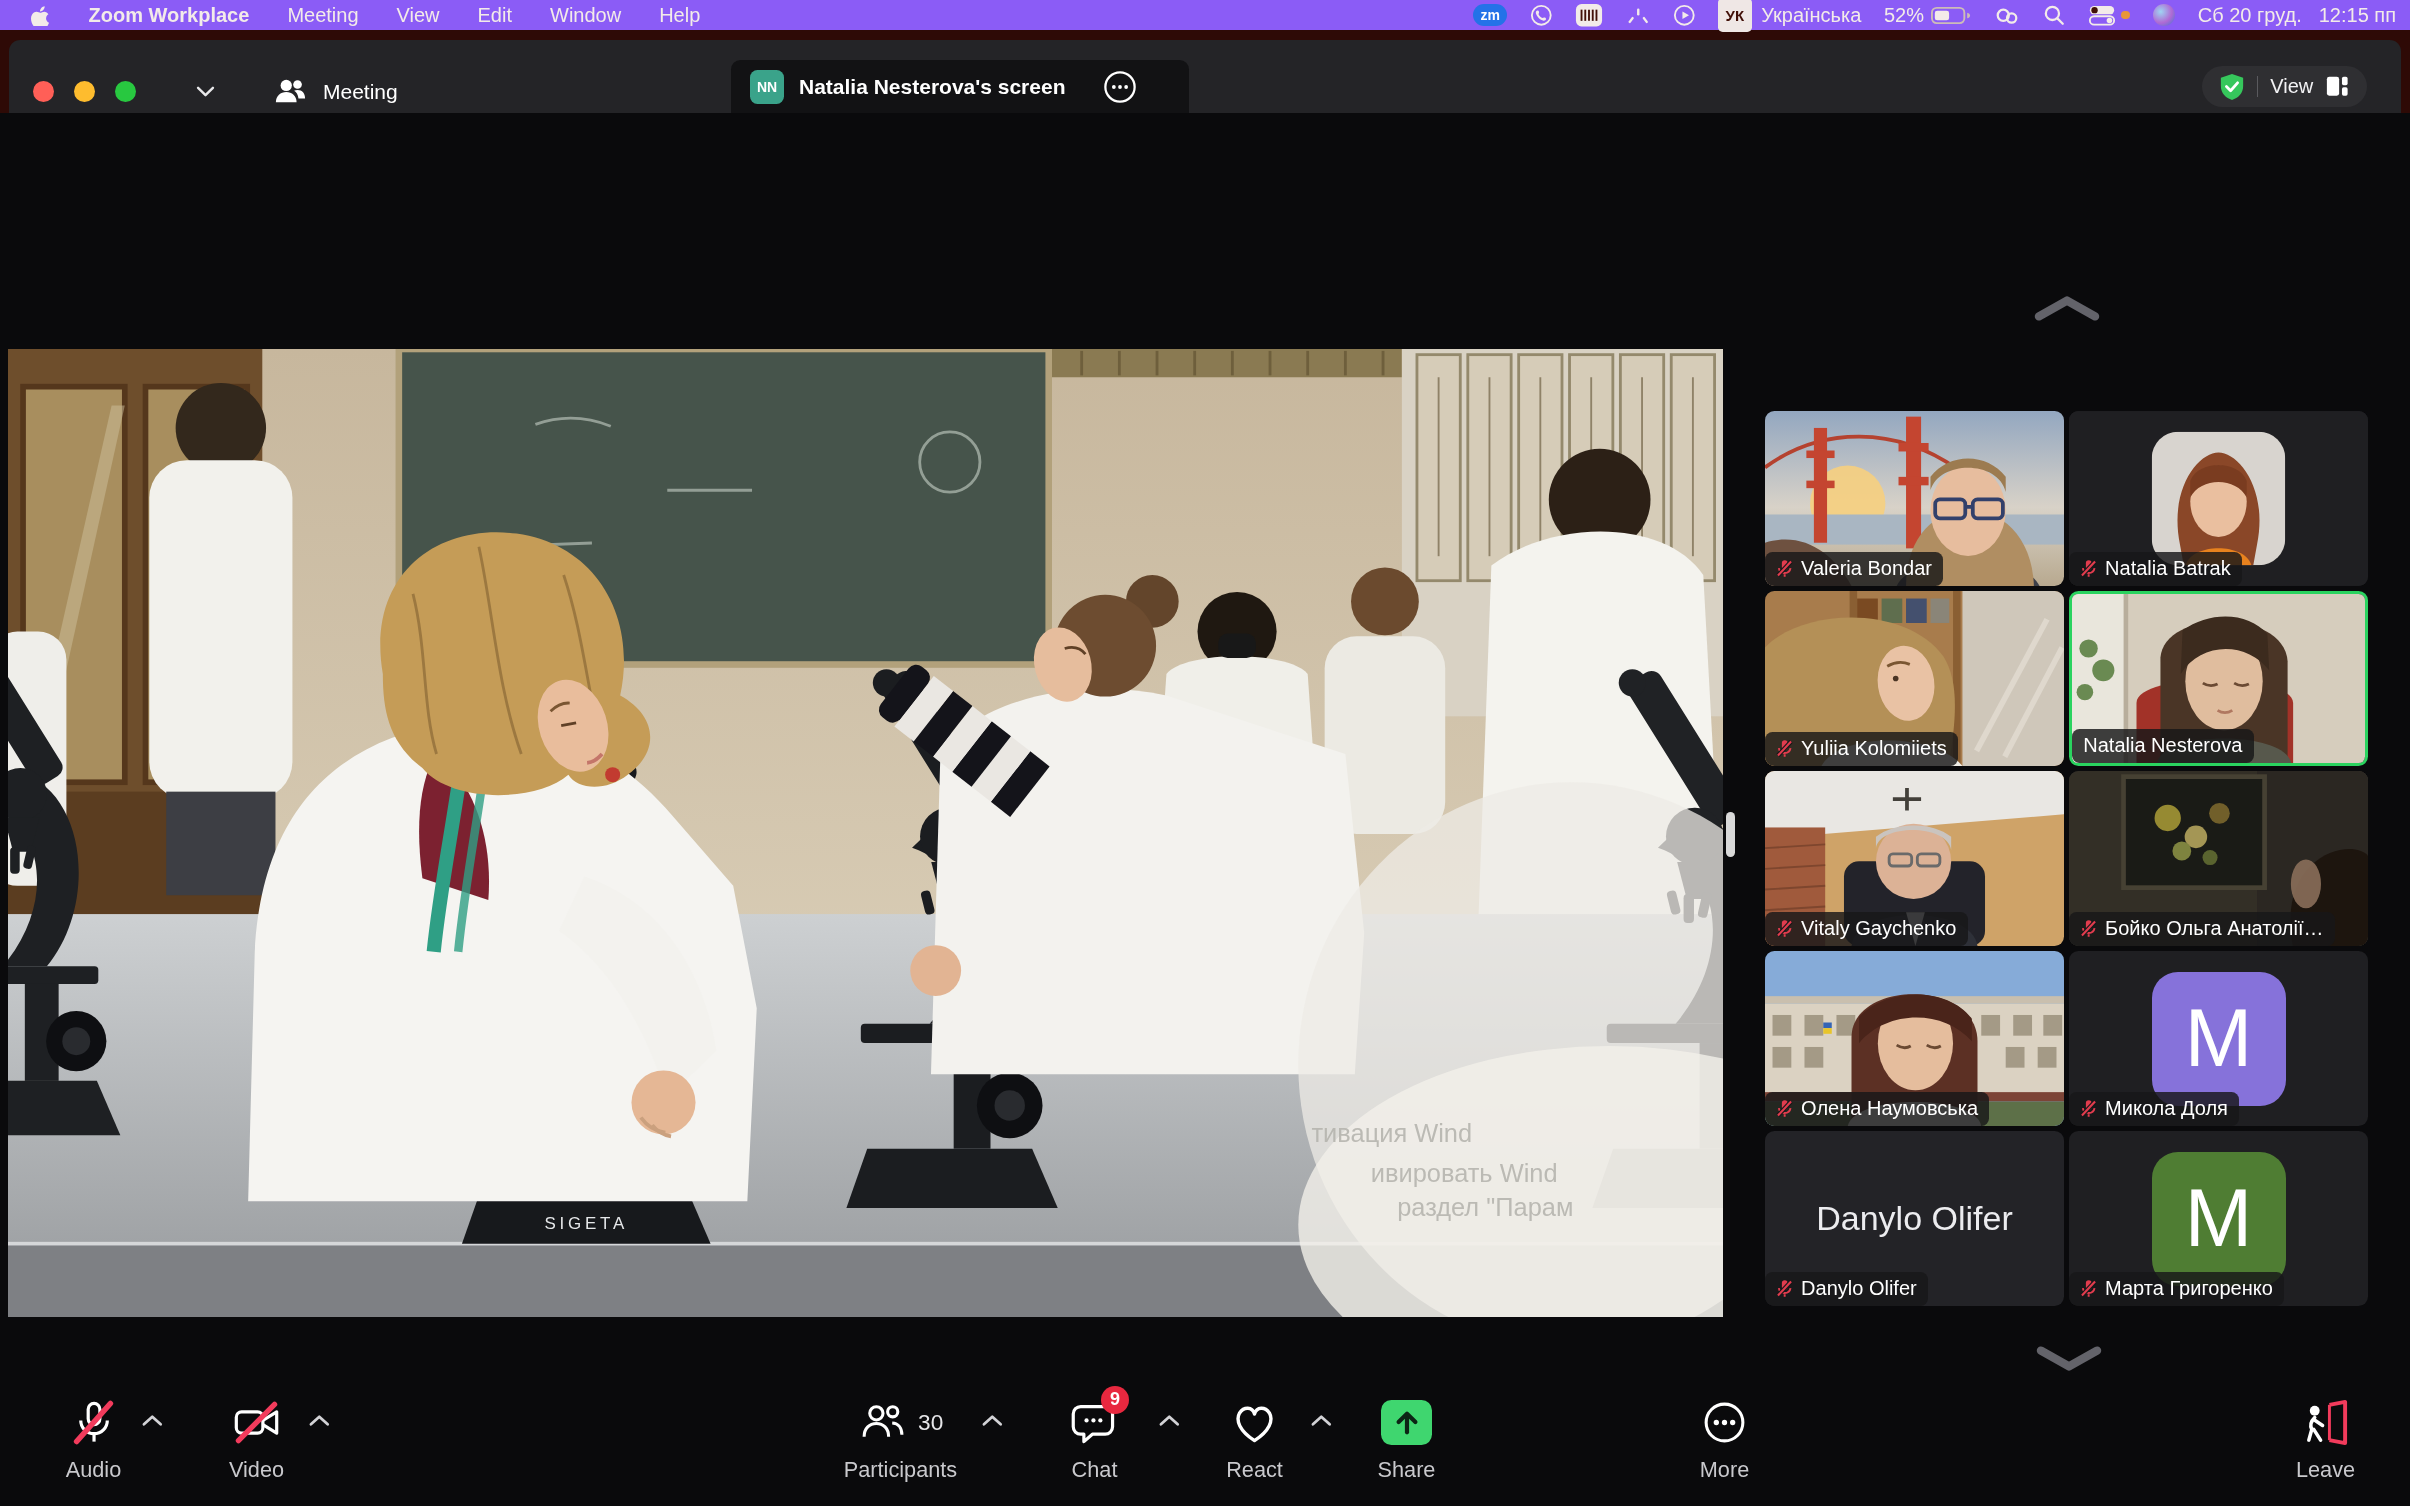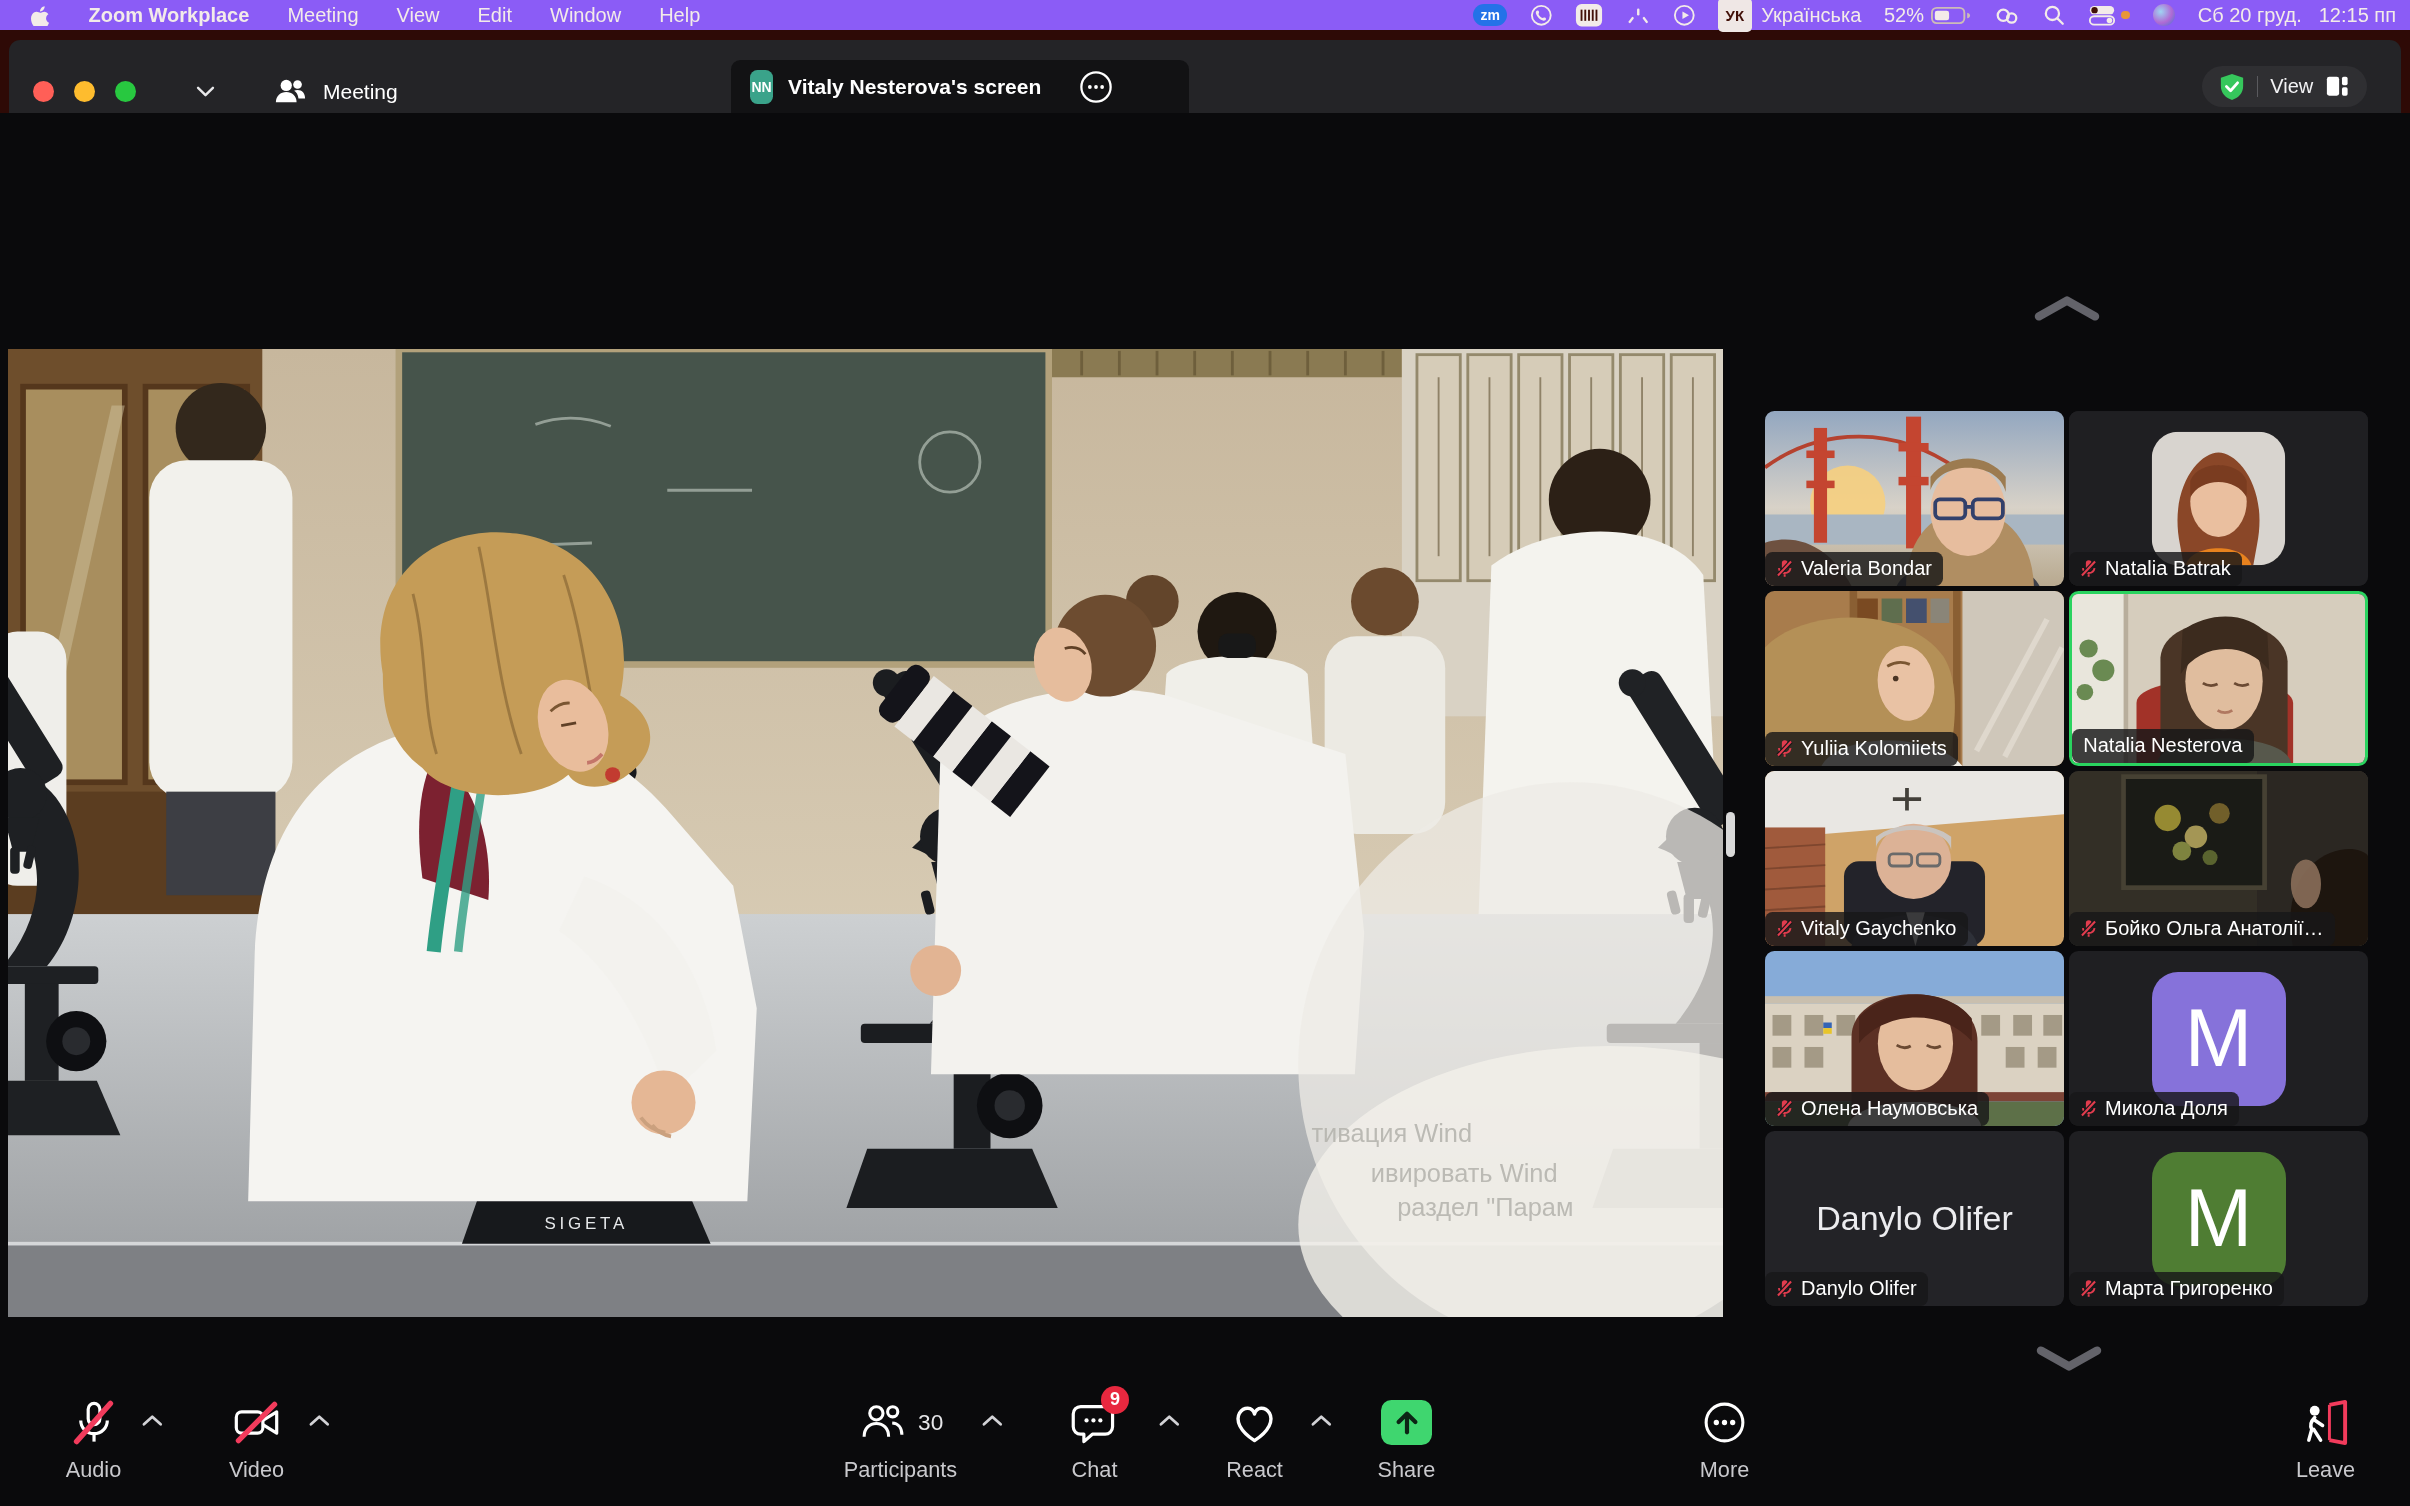--- a/index.html
+++ b/index.html
@@ -35,21 +35,21 @@
     border-radius:11.3px 11.3px 0 0;}
   .tl{position:absolute;top:81px;width:21px;height:21px;border-radius:50%;}
   .tl.red{left:33px;background:#ff5f57;}
   .tl.yellow{left:74px;background:#febc2e;}
   .tl.green{left:115px;background:#28c840;}
   .win-chevron{position:absolute;left:195px;top:85px;}
   .meeting-tab{position:absolute;left:273px;top:73px;display:flex;align-items:center;gap:16px;height:38px;}
   .meeting-tab .lbl{font-size:21px;color:#fff;}
   .active-tab{position:absolute;left:731px;top:60px;width:458px;height:53px;background:#121214;
     border-radius:9.4px 9.4px 0 0;display:flex;align-items:center;padding-left:19px;box-sizing:border-box;gap:15px;}
-  .nn-avatar{width:23px;height:34px;border-radius:7.5px;background:#3aa38a;display:flex;align-items:center;
+  .nn-avatar{width:34px;height:34px;border-radius:7.5px;background:#3aa38a;display:flex;align-items:center;
     justify-content:center;font-size:14px;font-weight:700;color:#fff;flex:0 0 auto;}
   .active-tab .ttl{font-size:21px;font-weight:700;color:#fff;white-space:nowrap;}
   .active-tab .dots{margin-left:22.6px;}
   .view-pill{position:absolute;left:2202px;top:66px;height:41px;border-radius:21px;background:#2f2f32;
     display:flex;align-items:center;gap:12.2px;padding:0 17px;}
   .view-pill .divider{width:0.9px;height:21px;background:#5a5a5e;}
   .view-pill .vl{font-size:20px;color:#f2f2f4;}
 
   
   .content{position:absolute;left:0;top:113px;width:2411px;height:1394px;background:#0a0a0c;}
@@ -203,21 +203,21 @@
           <path d="M3 28c0-7 5-11 11-11s11 4 11 11z"></path>
           <circle cx="26" cy="9" r="4.6"></circle>
           <path d="M26 15c5 0 8 3.4 8 9h-7c-.4-4-2-6.8-4.6-8.4 1-.4 2.2-.6 3.6-.6z"></path>
         </g>
       </svg>
   </span>
   <span class="lbl">Meeting</span>
 </div>
 <div class="active-tab">
   <span class="nn-avatar">NN</span>
-  <span class="ttl">Vitaly Nesterova's screen</span>
+  <span class="ttl">Natalia Nesterova's screen</span>
   <span class="dots">
     <svg width="34" height="34" viewBox="0 0 36 36">
         <circle cx="18" cy="18" r="15.5" fill="none" stroke="#fff" stroke-width="2.4"></circle>
         <g fill="#fff">
           <circle cx="11.5" cy="18" r="2"></circle>
           <circle cx="18" cy="18" r="2"></circle>
           <circle cx="24.5" cy="18" r="2"></circle>
         </g>
       </svg>
   </span>

